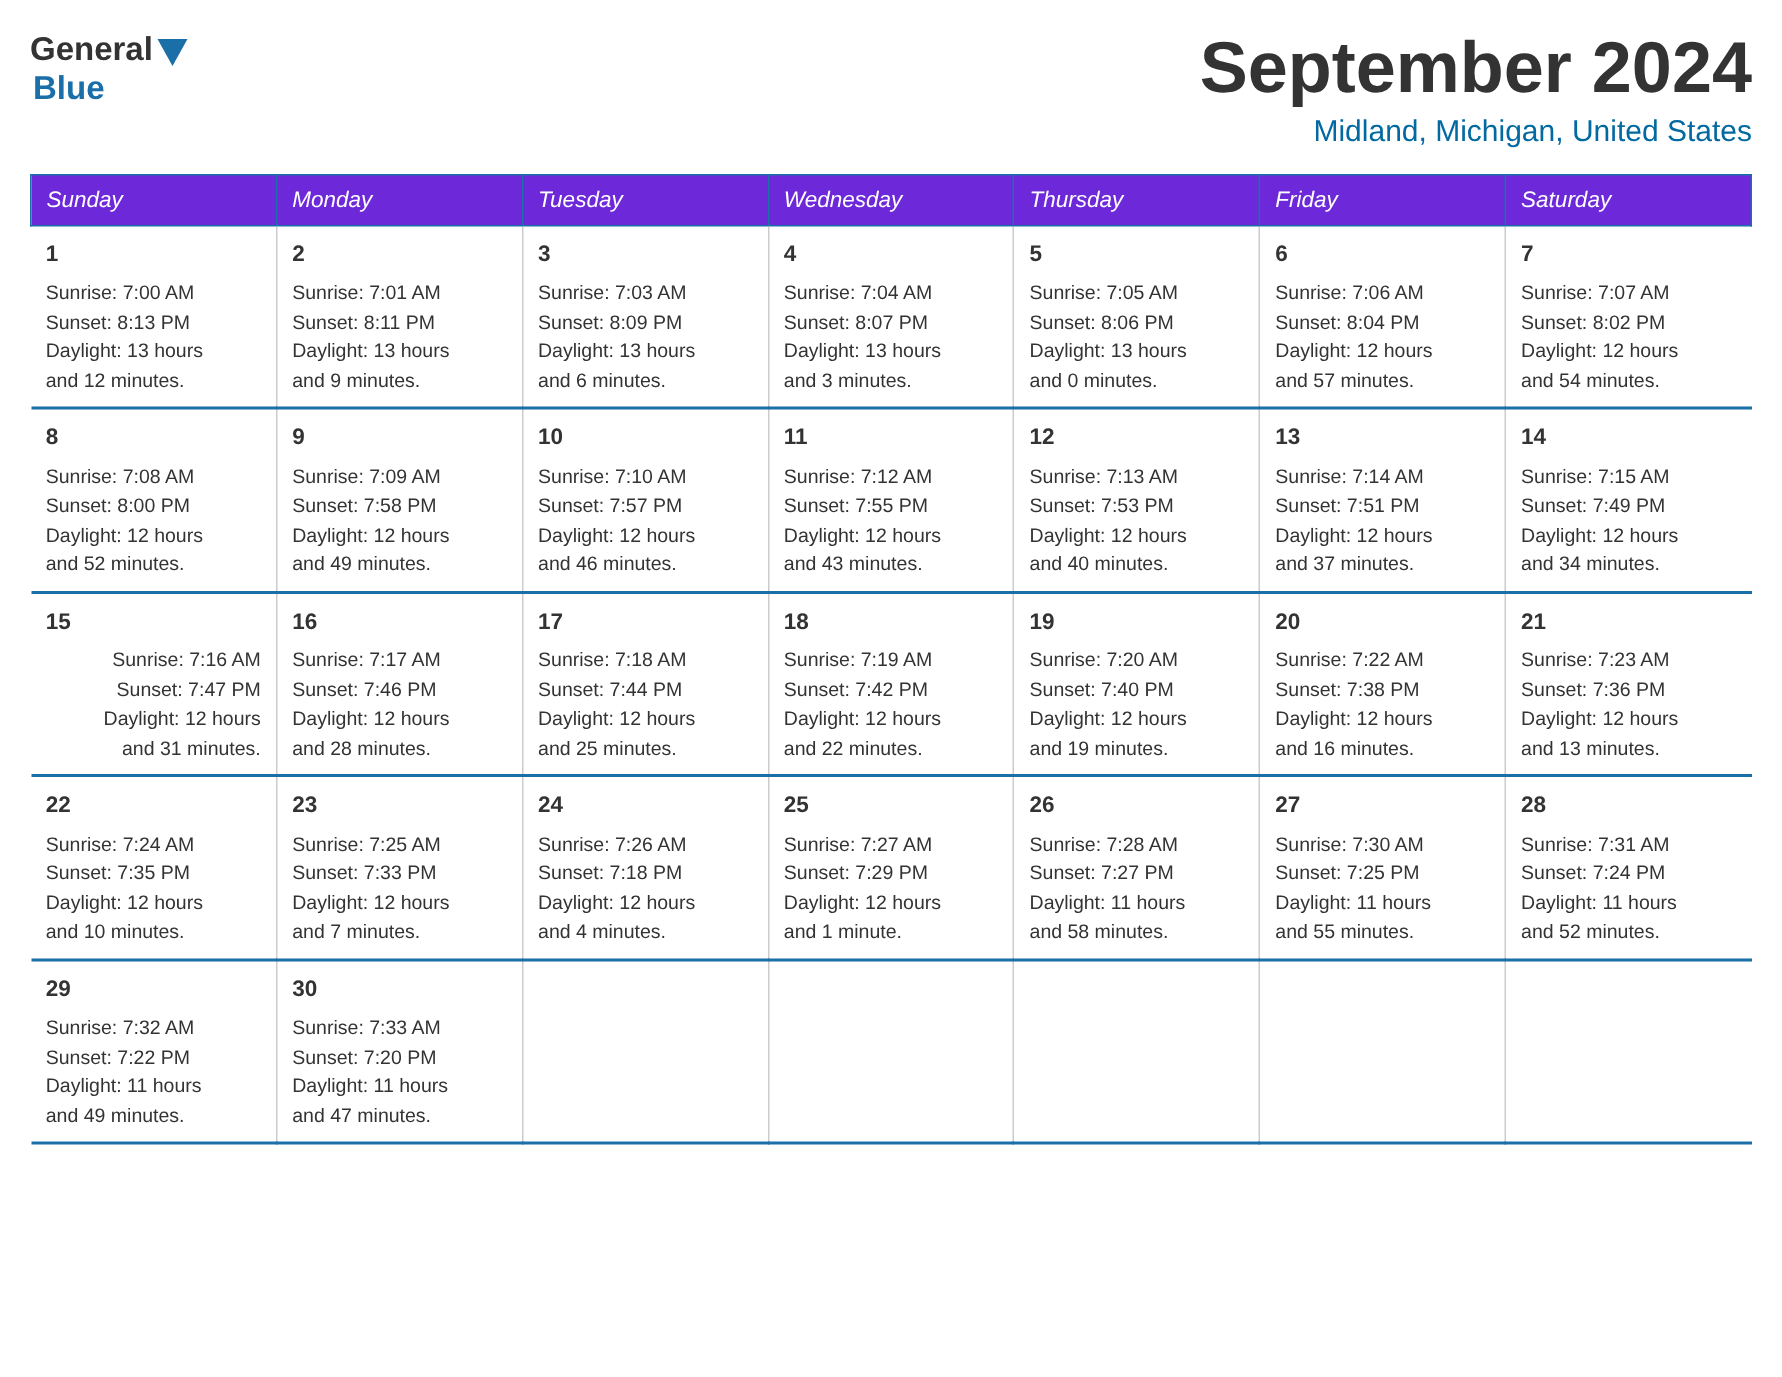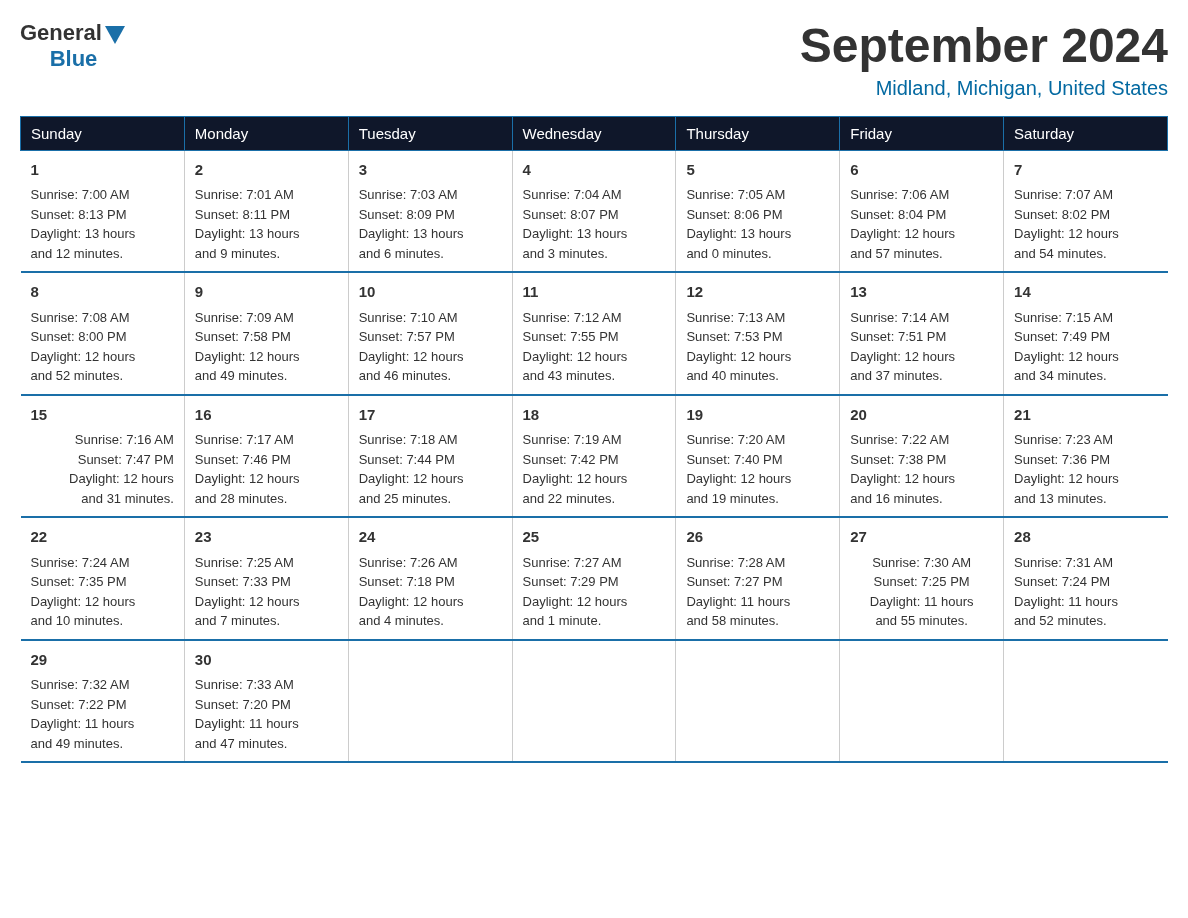--- a/index.html
+++ b/index.html
@@ -12,21 +12,21 @@
     }
     .header {
       display: flex;
       justify-content: space-between;
       align-items: flex-start;
       margin-bottom: 16px;
     }
     .logo {
       display: flex;
       flex-direction: column;
-      align-items: center;
+      align-items: flex-start;
     }
     .logo-top {
       display: flex;
       align-items: center;
     }
     .logo-text-general {
       font-size: 22px;
       font-weight: bold;
       color: #333;
     }
@@ -58,21 +58,22 @@
       font-size: 20px;
       color: #0369a1;
       margin-top: 4px;
     }
     table {
       width: 100%;
       border-collapse: collapse;
       table-layout: fixed;
     }
     thead tr {
-      background-color: #0f172a;
+      background-color: #6d28d9;
+      font-style: italic;
     }
     thead th {
       color: #fff;
       font-size: 15px;
       font-weight: normal;
       padding: 8px 10px;
       text-align: left;
       border: 1px solid #1a6fa8;
     }
     tbody tr {
@@ -318,21 +319,21 @@
         </td>
         <td>
           <span class="day-num">26</span>
           <div class="day-info" style="white-space: pre-line;">Sunrise: 7:28 AM
 Sunset: 7:27 PM
 Daylight: 11 hours
 and 58 minutes.</div>
         </td>
         <td>
           <span class="day-num">27</span>
-          <div class="day-info" style="white-space: pre-line; text-align: center;">Sunrise: 7:30 AM
+          <div class="day-info" style="white-space: pre-line;">Sunrise: 7:30 AM
 Sunset: 7:25 PM
 Daylight: 11 hours
 and 55 minutes.</div>
         </td>
         <td>
           <span class="day-num">28</span>
           <div class="day-info" style="white-space: pre-line;">Sunrise: 7:31 AM
 Sunset: 7:24 PM
 Daylight: 11 hours
 and 52 minutes.</div>

